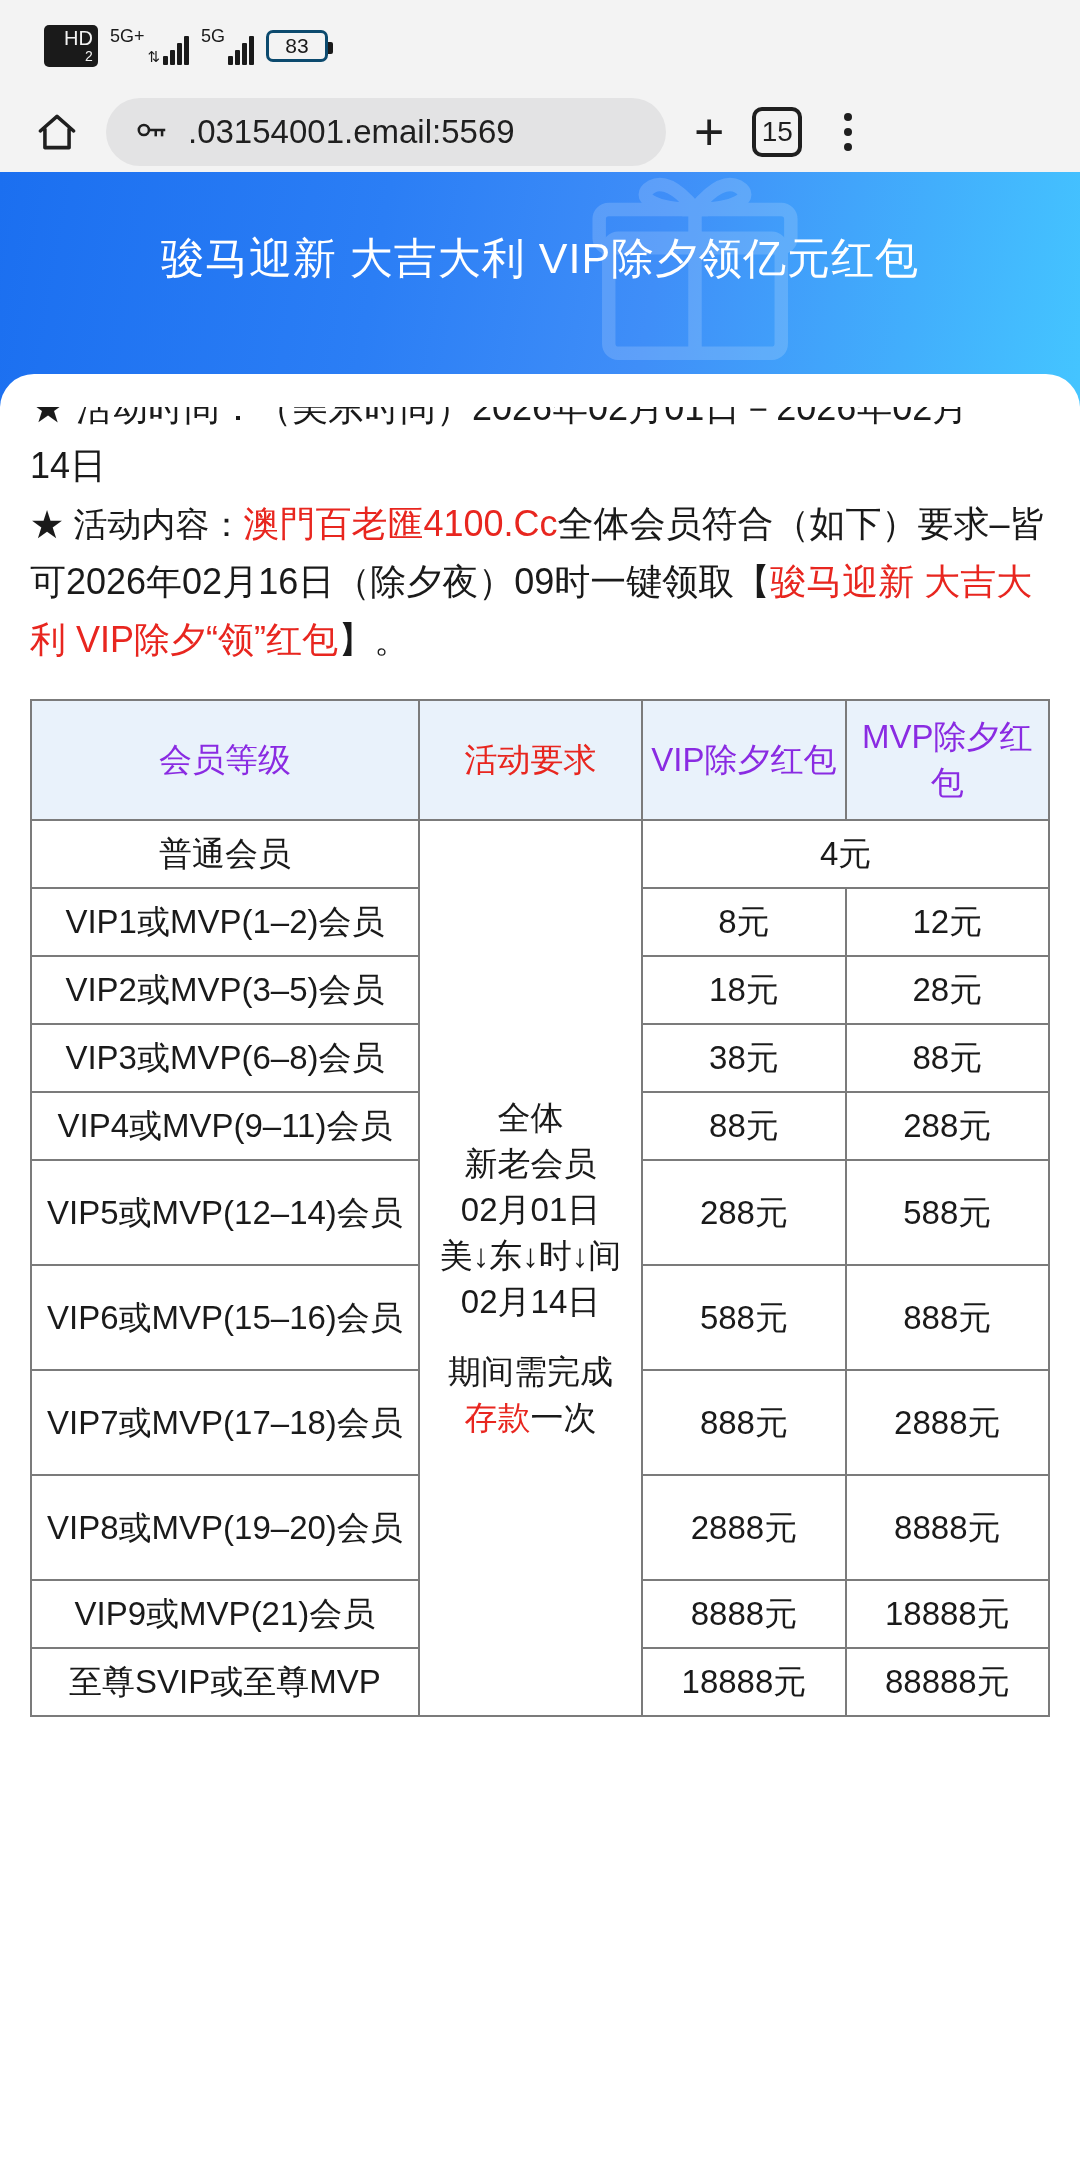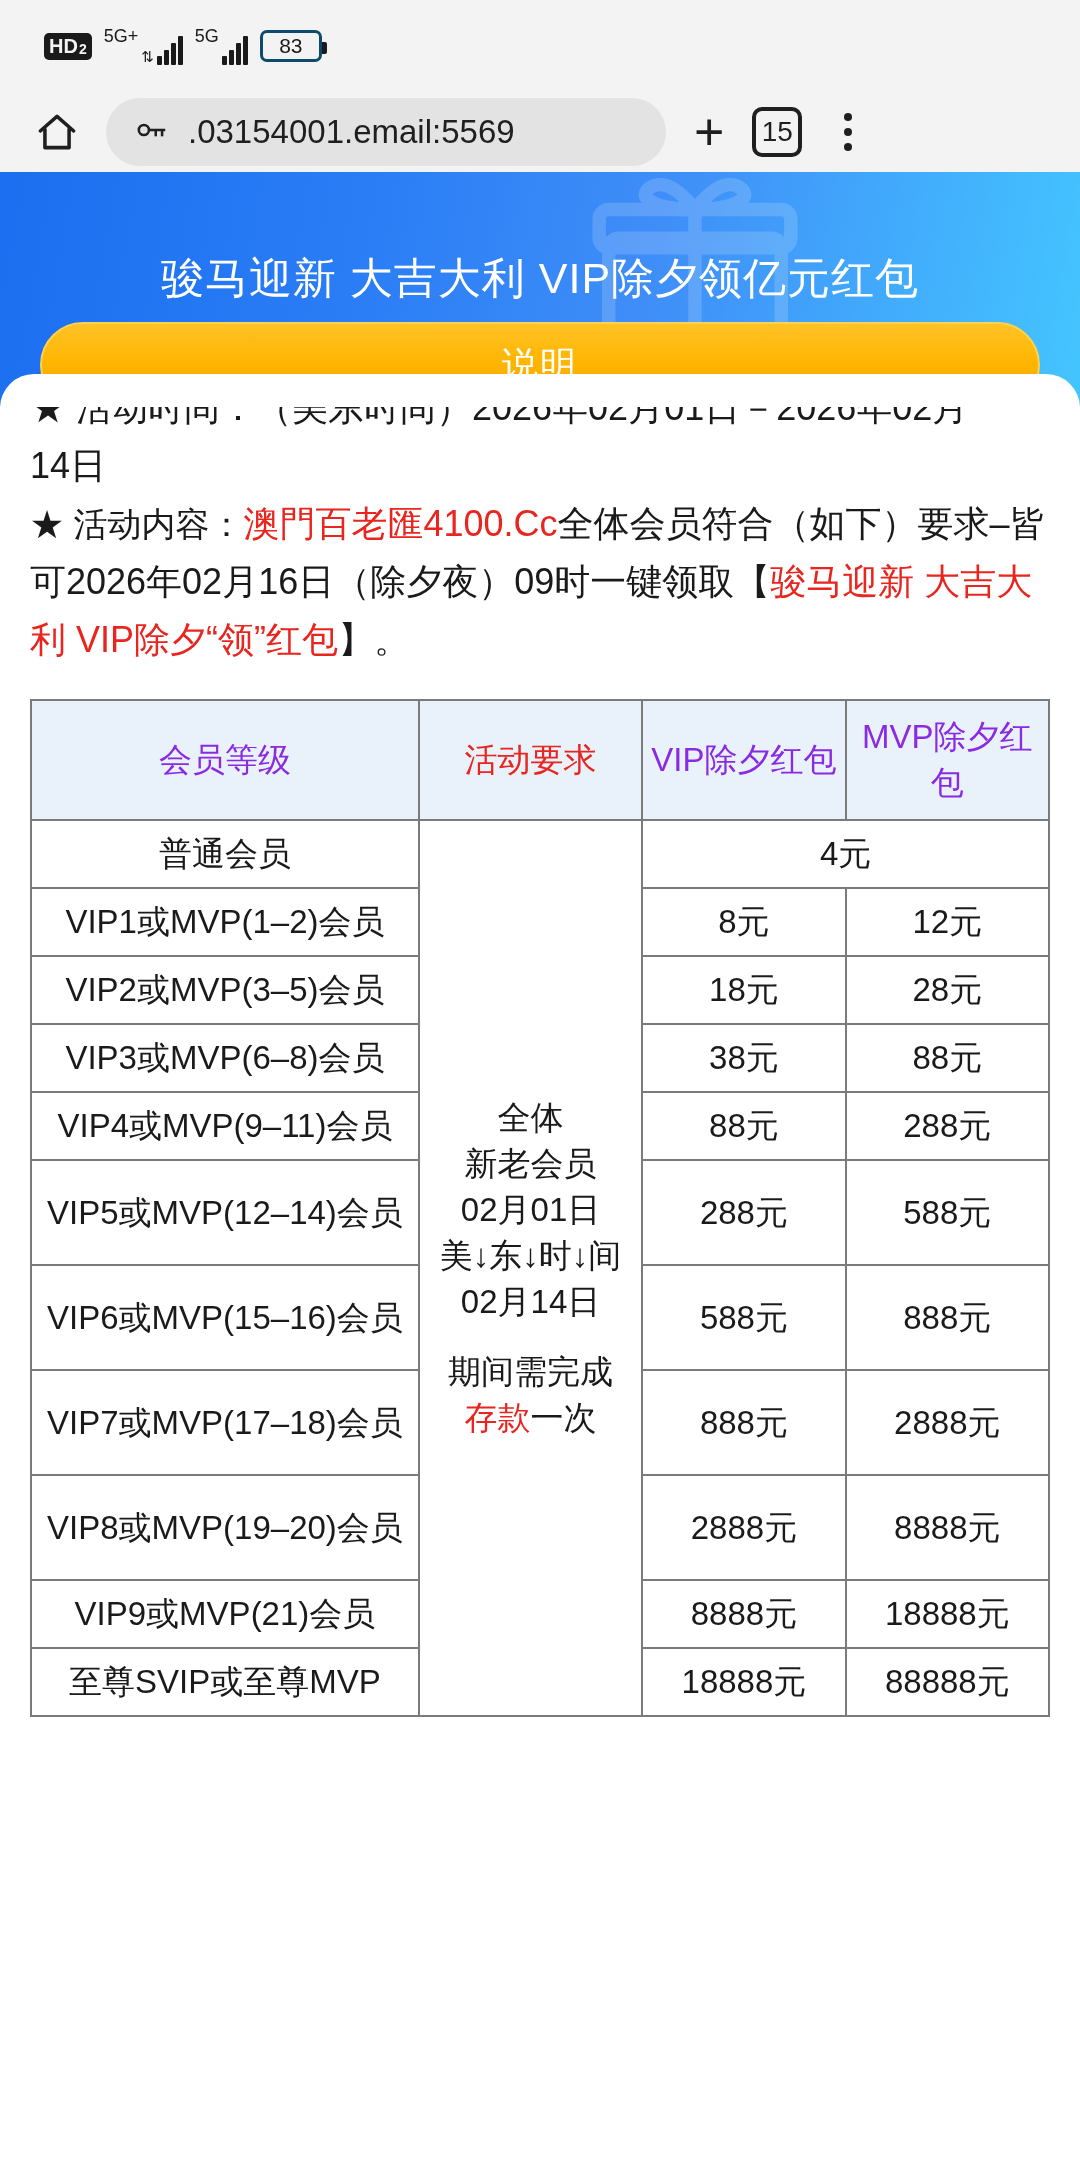--- a/index.html
+++ b/index.html
@@ -31,24 +31,24 @@
   .sb-sep { color: #1a1a1a; }
   .mute-icon { display: inline-block; width: 34px; height: 34px; position: relative; }
   .mute-icon svg { display: block; }
   .sb-right {
     display: flex;
     align-items: center;
     gap: 12px;
   }
   .hd-badge {
     background: #1a1a1a; color: #f3f3f3;
-    font-size: 20px; font-weight: bold;
-    border-radius: 5px; padding: 3px 5px 4px 5px;
+    font-size: 20px; font-weight: normal;
+    border-radius: 5px; padding: 3px 5px 4px 20px;
     line-height: 1;
-    display: flex; align-items: flex-end; gap: 1px;
+    display: flex; align-items: flex-end; gap: 1px; flex-direction: column;
   }
   .hd-badge sub { font-size: 14px; line-height: 1; }
   .sig-group { display: flex; align-items: flex-end; gap: 3px; }
   .sig-label { font-size: 18px; color: #1a1a1a; line-height: 1; margin-bottom: 20px;}
   .bars { display: flex; align-items: flex-end; gap: 2px; height: 30px; }
   .bars i { width: 5px; background: #1a1a1a; display: block; border-radius: 1px; }
   .bars i:nth-child(1) { height: 9px; }
   .bars i:nth-child(2) { height: 15px; }
   .bars i:nth-child(3) { height: 22px; }
   .bars i:nth-child(4) { height: 29px; }
@@ -114,21 +114,20 @@
     opacity: .16;
   }
   .banner-title {
     position: absolute;
     left: 0; right: 0; top: 58px;
     text-align: center;
     font-size: 43px;
     color: #ffffff;
     letter-spacing: 1px;
     white-space: nowrap;
-    margin-top: 20px;
   }
   .btn-shuoming {
     position: absolute;
     left: 40px; right: 40px; top: 150px;
     height: 86px;
     border-radius: 48px;
     background: linear-gradient(180deg, #ffc226 0%, #ffb500 48%, #f49e00 100%);
     box-shadow: 0 3px 0 rgba(0,0,0,.10);
     display: flex; align-items: center; justify-content: center;
     font-size: 36px; color: #ffffff; letter-spacing: 2px;
@@ -266,21 +265,20 @@
   <span class="gift">
     <svg width="230" height="230" viewBox="0 0 24 24">
       <rect x="3" y="9" width="18" height="12" rx="1" fill="none" stroke="#ffffff" stroke-width="1.4"></rect>
       <rect x="2" y="6" width="20" height="4" rx="1" fill="none" stroke="#ffffff" stroke-width="1.4"></rect>
       <line x1="12" y1="6" x2="12" y2="21" stroke="#ffffff" stroke-width="1.4"></line>
       <path d="M12 6C12 6 9.5 2.5 7.5 3.6 5.6 4.7 7.8 6 12 6z" fill="none" stroke="#ffffff" stroke-width="1.4"></path>
       <path d="M12 6C12 6 14.5 2.5 16.5 3.6 18.4 4.7 16.2 6 12 6z" fill="none" stroke="#ffffff" stroke-width="1.4"></path>
     </svg>
   </span>
   <div class="banner-title">骏马迎新 大吉大利 VIP除夕领亿元红包</div>
-  <div class="btn-shuoming">说明</div>
   <div class="sheet-top"></div>
 </div>
 
 <div class="content">
 
   <div class="clip-line">
     <span>★ 活动时间：（美东时间）2026年02月01日－2026年02月</span>
   </div>
   <div class="para">14日</div>
 

